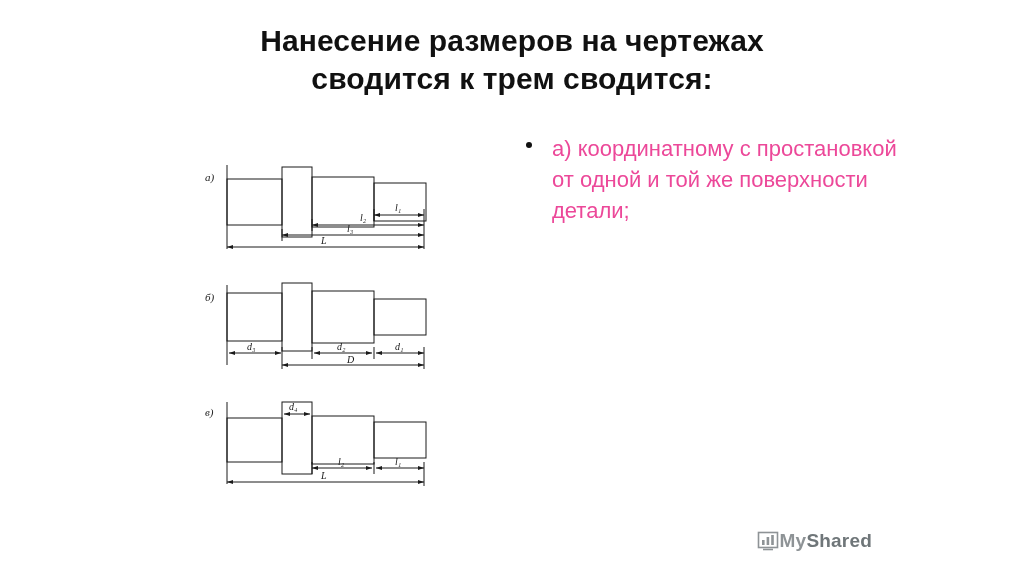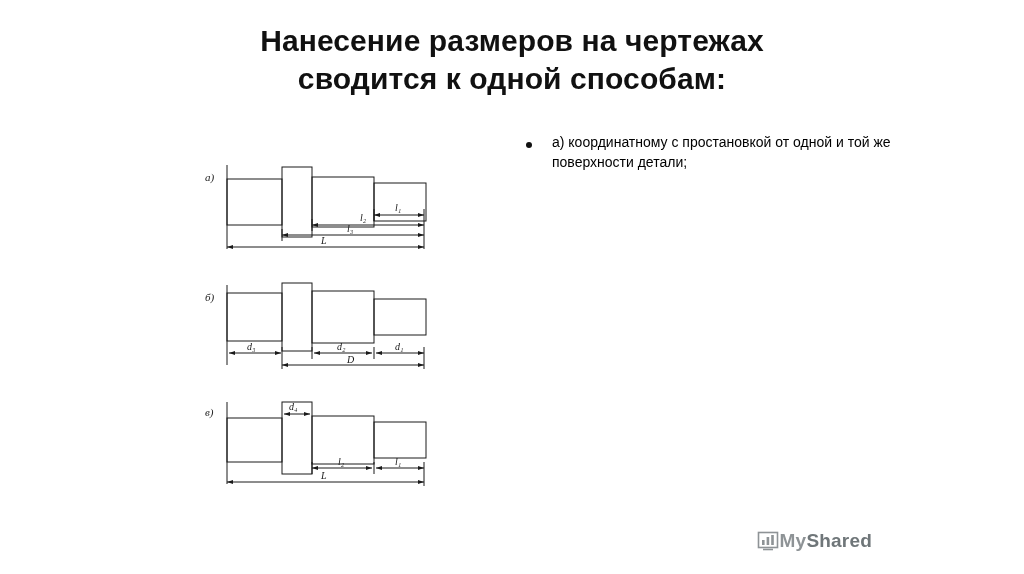--- a/index.html
+++ b/index.html
@@ -67,23 +67,23 @@
   .bullets {
     position: absolute;
     left: 516px;
     top: 133px;
     width: 400px;
   }
   .bullet {
     position: relative;
     padding-left: 36px;
     margin-bottom: 18px;
-    font-size: 14px;
+    font-size: 22px;
     line-height: 1.42;
-    color: #000000;
+    color: #ec4899;
   }
   .bullet .dot {
     position: absolute;
     left: 10px;
     top: 9px;
     width: 6px;
     height: 6px;
     border-radius: 50%;
     background: #111111;
   }
@@ -103,21 +103,21 @@
   }
   .watermark .wm-text .hl { color: #6f7679; }
 </style>
 </head>
 <body>
 
 <div class="slide">
 
   <div class="title">
     <span class="line">Нанесение размеров на чертежах</span>
-    <span class="line">сводится к одной способам:</span>
+    <span class="line">сводится к трем сводится:</span>
   </div>
 
   <div class="figures">
 
     <div class="fig fig-a">
       <span class="fig-label">а)</span>
       <svg width="260" height="110" viewBox="0 0 260 110">
         <g stroke="#1a1a1a" stroke-width="1" fill="none">
 
           <line x1="22" y1="12" x2="22" y2="96"></line>

